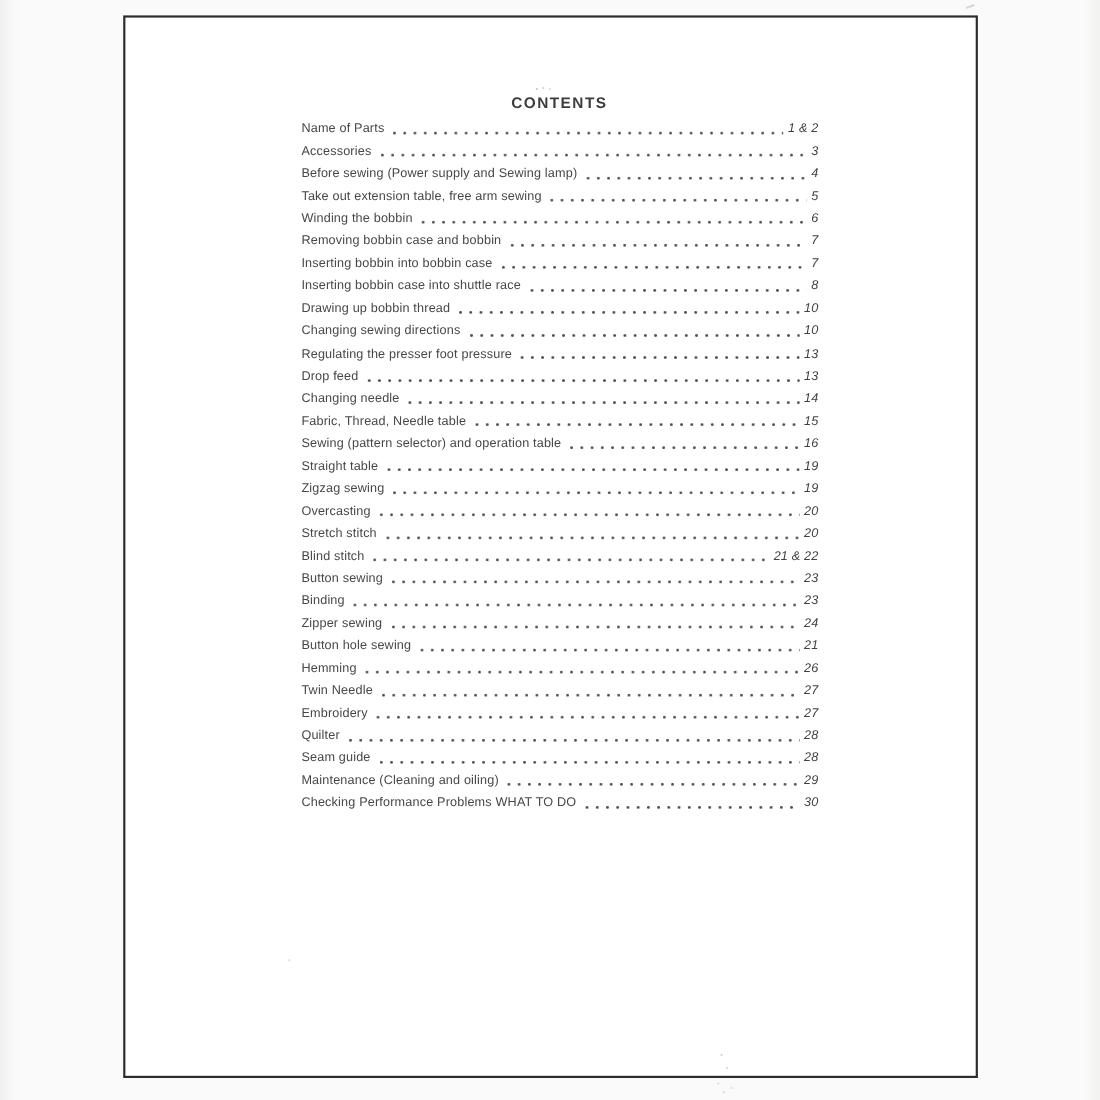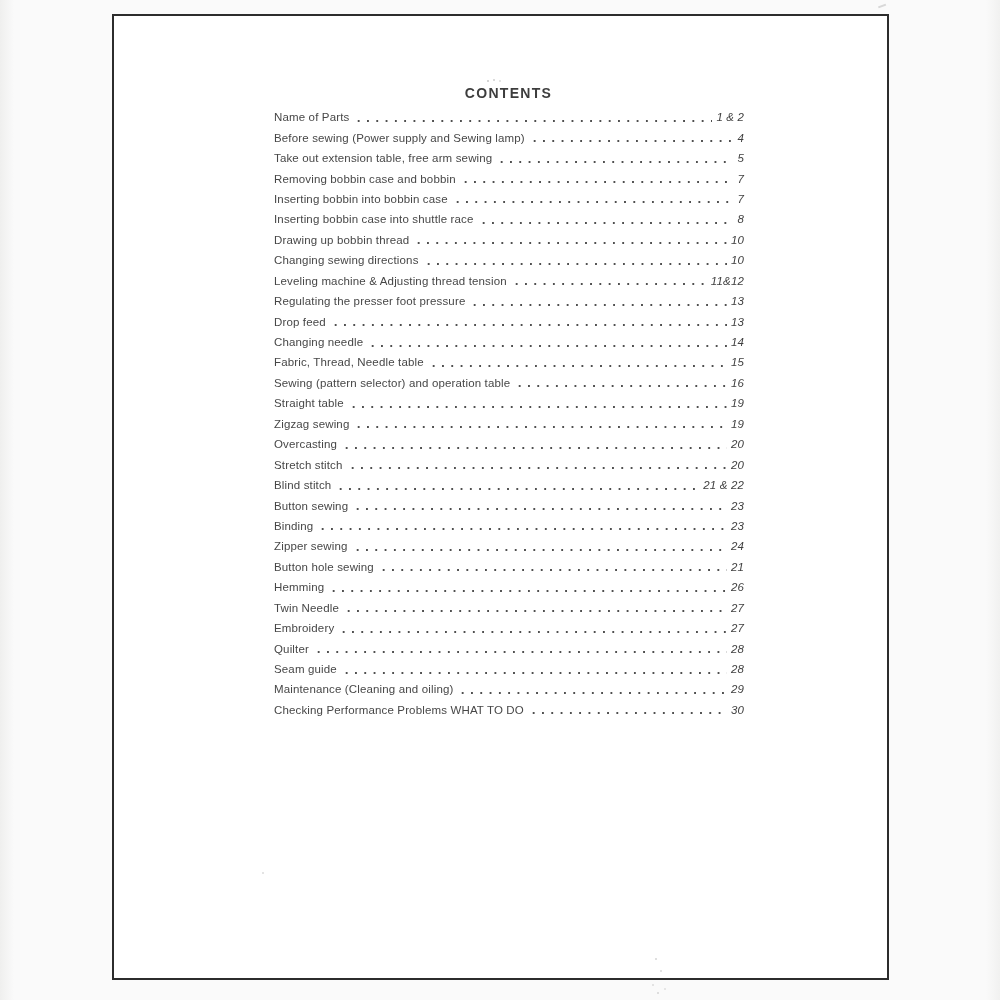--- a/index.html
+++ b/index.html
@@ -96,33 +96,43 @@
 <div class="canvas">
   <div class="sheet">
     <div class="doc-title">CONTENTS</div>
     <div class="toc">
   <div class="row">
     <span class="label">Name of Parts</span>
     <span class="leader"></span>
     <span class="pagenum">1 &amp; 2</span>
   </div>
 
+  <div class="row">
+    <span class="label">Accessories</span>
+    <span class="leader"></span>
+    <span class="pagenum">3</span>
+  </div>
 
   <div class="row">
     <span class="label">Before sewing (Power supply and Sewing lamp)</span>
     <span class="leader"></span>
     <span class="pagenum">4</span>
   </div>
 
   <div class="row">
     <span class="label">Take out extension table, free arm sewing</span>
     <span class="leader"></span>
     <span class="pagenum">5</span>
   </div>
 
+  <div class="row">
+    <span class="label">Winding the bobbin</span>
+    <span class="leader"></span>
+    <span class="pagenum">6</span>
+  </div>
 
   <div class="row">
     <span class="label">Removing bobbin case and bobbin</span>
     <span class="leader"></span>
     <span class="pagenum">7</span>
   </div>
 
   <div class="row">
     <span class="label">Inserting bobbin into bobbin case</span>
     <span class="leader"></span>
@@ -141,25 +151,20 @@
     <span class="leader"></span>
     <span class="pagenum">10</span>
   </div>
 
   <div class="row">
     <span class="label">Changing sewing directions</span>
     <span class="leader"></span>
     <span class="pagenum">10</span>
   </div>
 
-  <div class="row">
-    <span class="label">Leveling machine &amp; Adjusting thread tension</span>
-    <span class="leader"></span>
-    <span class="pagenum">11&amp;12</span>
-  </div>
 
   <div class="row">
     <span class="label">Regulating the presser foot pressure</span>
     <span class="leader"></span>
     <span class="pagenum">13</span>
   </div>
 
   <div class="row">
     <span class="label">Drop feed</span>
     <span class="leader"></span>

